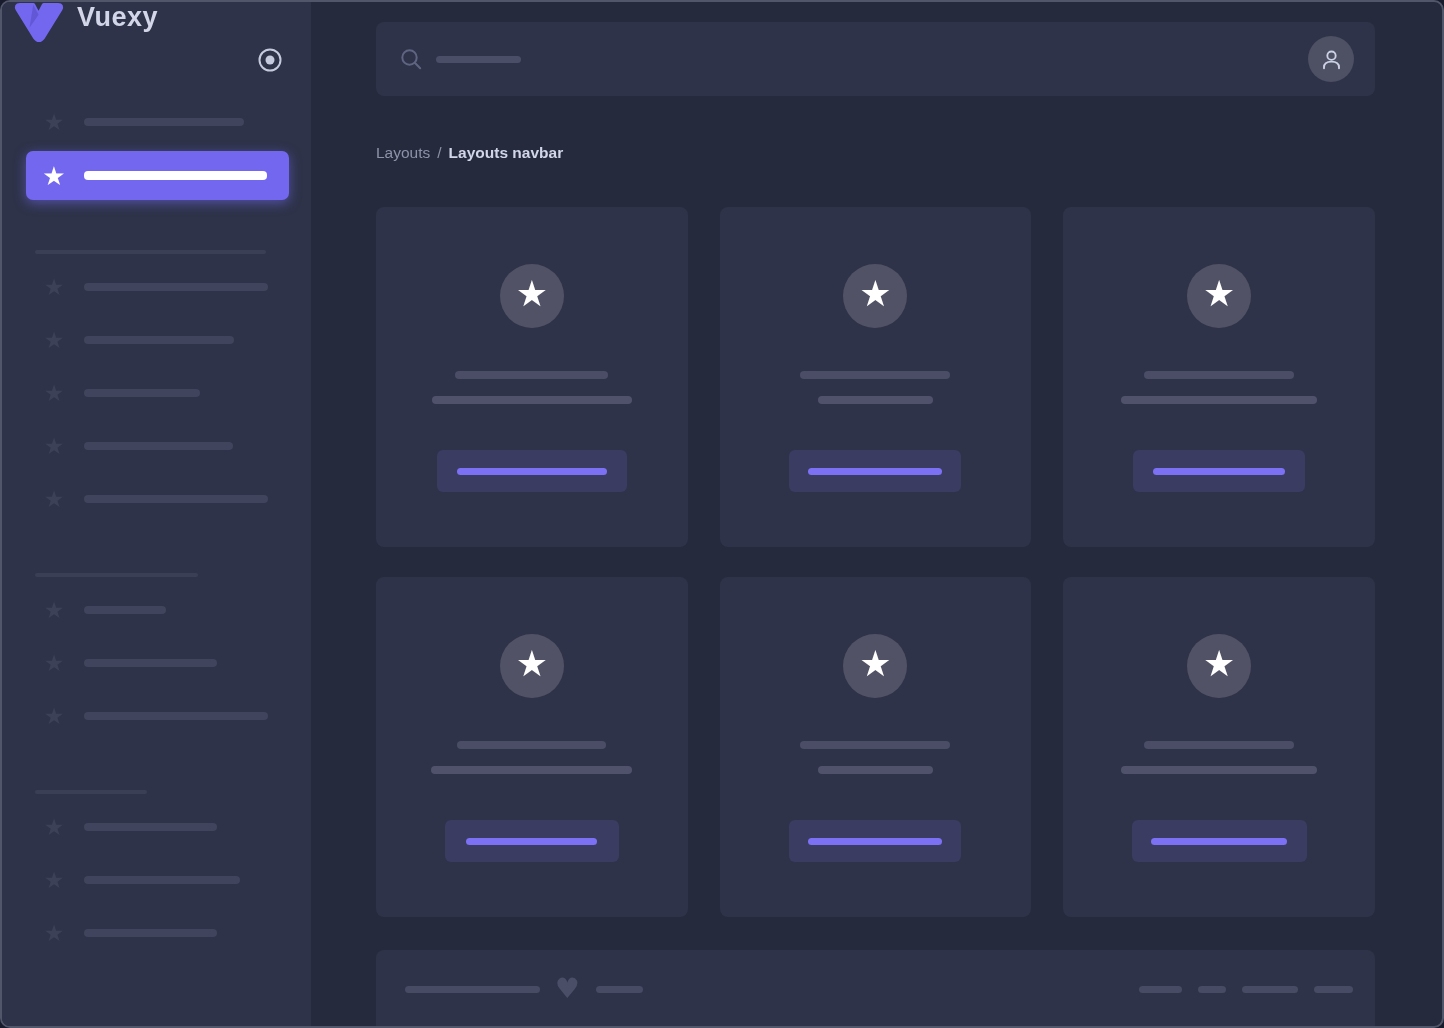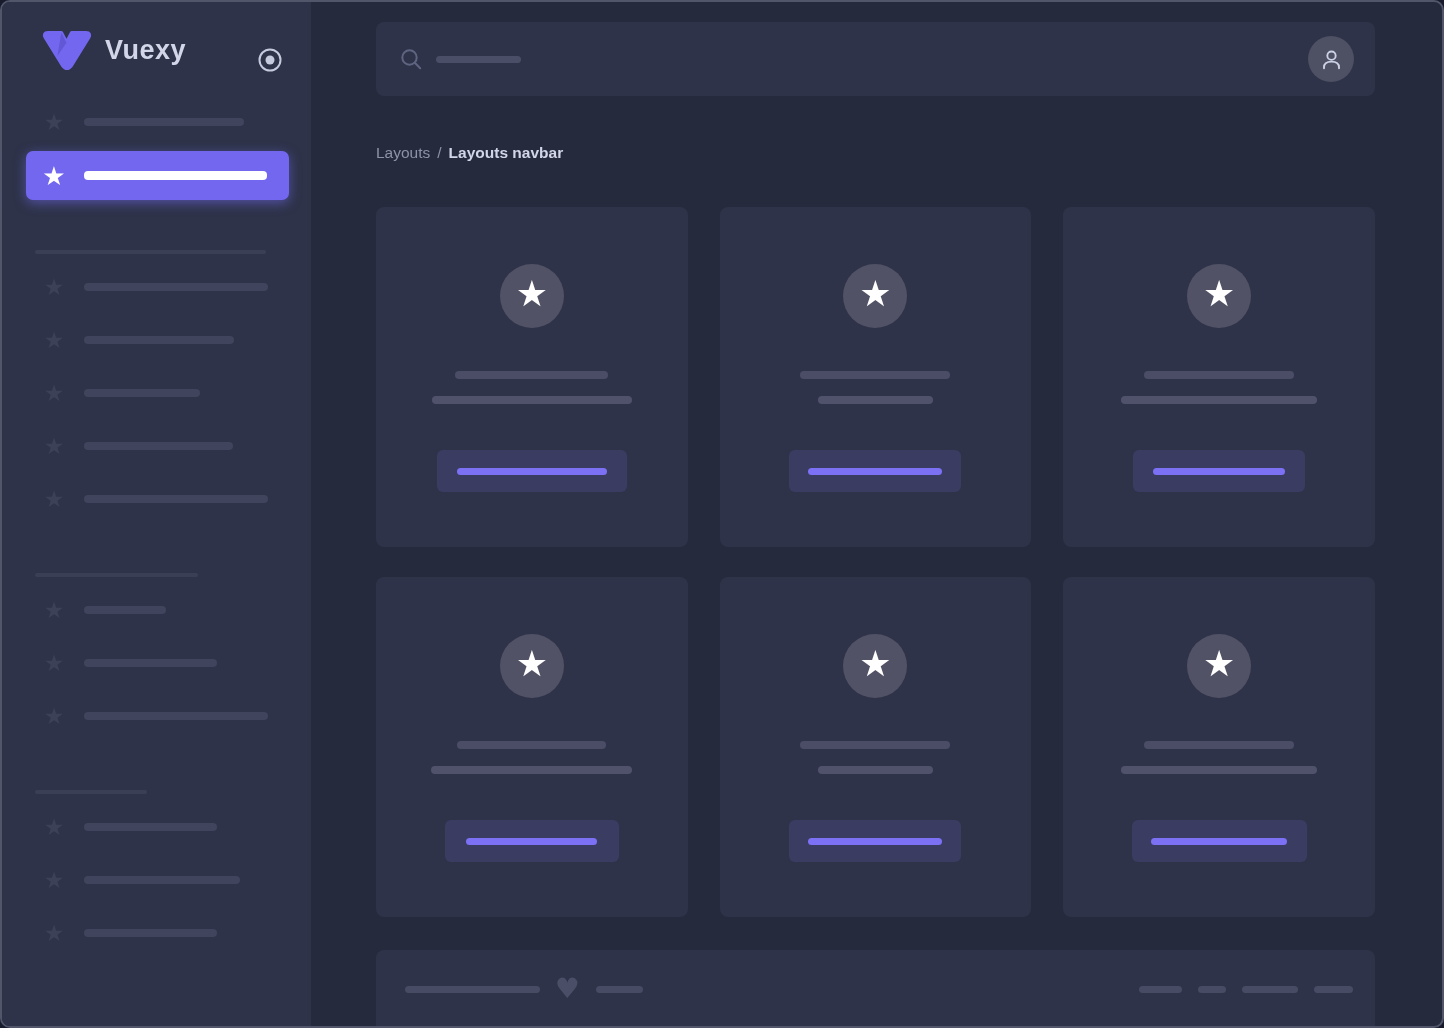--- a/index.html
+++ b/index.html
@@ -22,21 +22,21 @@
   }
   *{box-sizing:border-box;margin:0;padding:0;}
   html,body{background:#171b2b;}
   body{font-family:"Liberation Sans", sans-serif;width:1444px;height:1028px;overflow:hidden;}
   .screen{
     width:1444px;height:1028px;border:2px solid var(--border);border-radius:10px;
     overflow:hidden;display:flex;background:var(--page-bg);
   }
   
   .sidebar{width:309px;flex-shrink:0;background:var(--panel-bg);}
-  .logo-row{height:96px;display:flex;align-items:center;padding-left:40px;position:relative;}
+  .logo-row{height:96px;display:flex;align-items:flex-start;padding-left:12px;position:relative;}
   .logo-mark{display:flex;align-items:center;}
   .logo-text{margin-left:13px;font-size:27px;font-weight:bold;color:var(--text-bright);letter-spacing:.5px;}
   .collapse-toggle{position:absolute;right:28px;top:45px;width:26px;height:26px;cursor:pointer;}
   .nav{display:block;}
   .nav-item{height:48px;margin-bottom:5px;display:flex;align-items:center;padding-left:40px;cursor:pointer;}
   .nav-star{font-family:"DejaVu Sans", sans-serif;font-size:23px;line-height:24px;color:#3d4158;width:24px;text-align:center;}
   .nav-bar{height:8px;border-radius:4px;background:var(--skeleton-sidebar);margin-left:18px;}
   .nav-item.active{
     margin-left:24px;margin-right:22px;padding-left:16px;height:49px;border-radius:7px;
     background:var(--accent);box-shadow:0 3px 12px rgba(115,103,240,.55);

